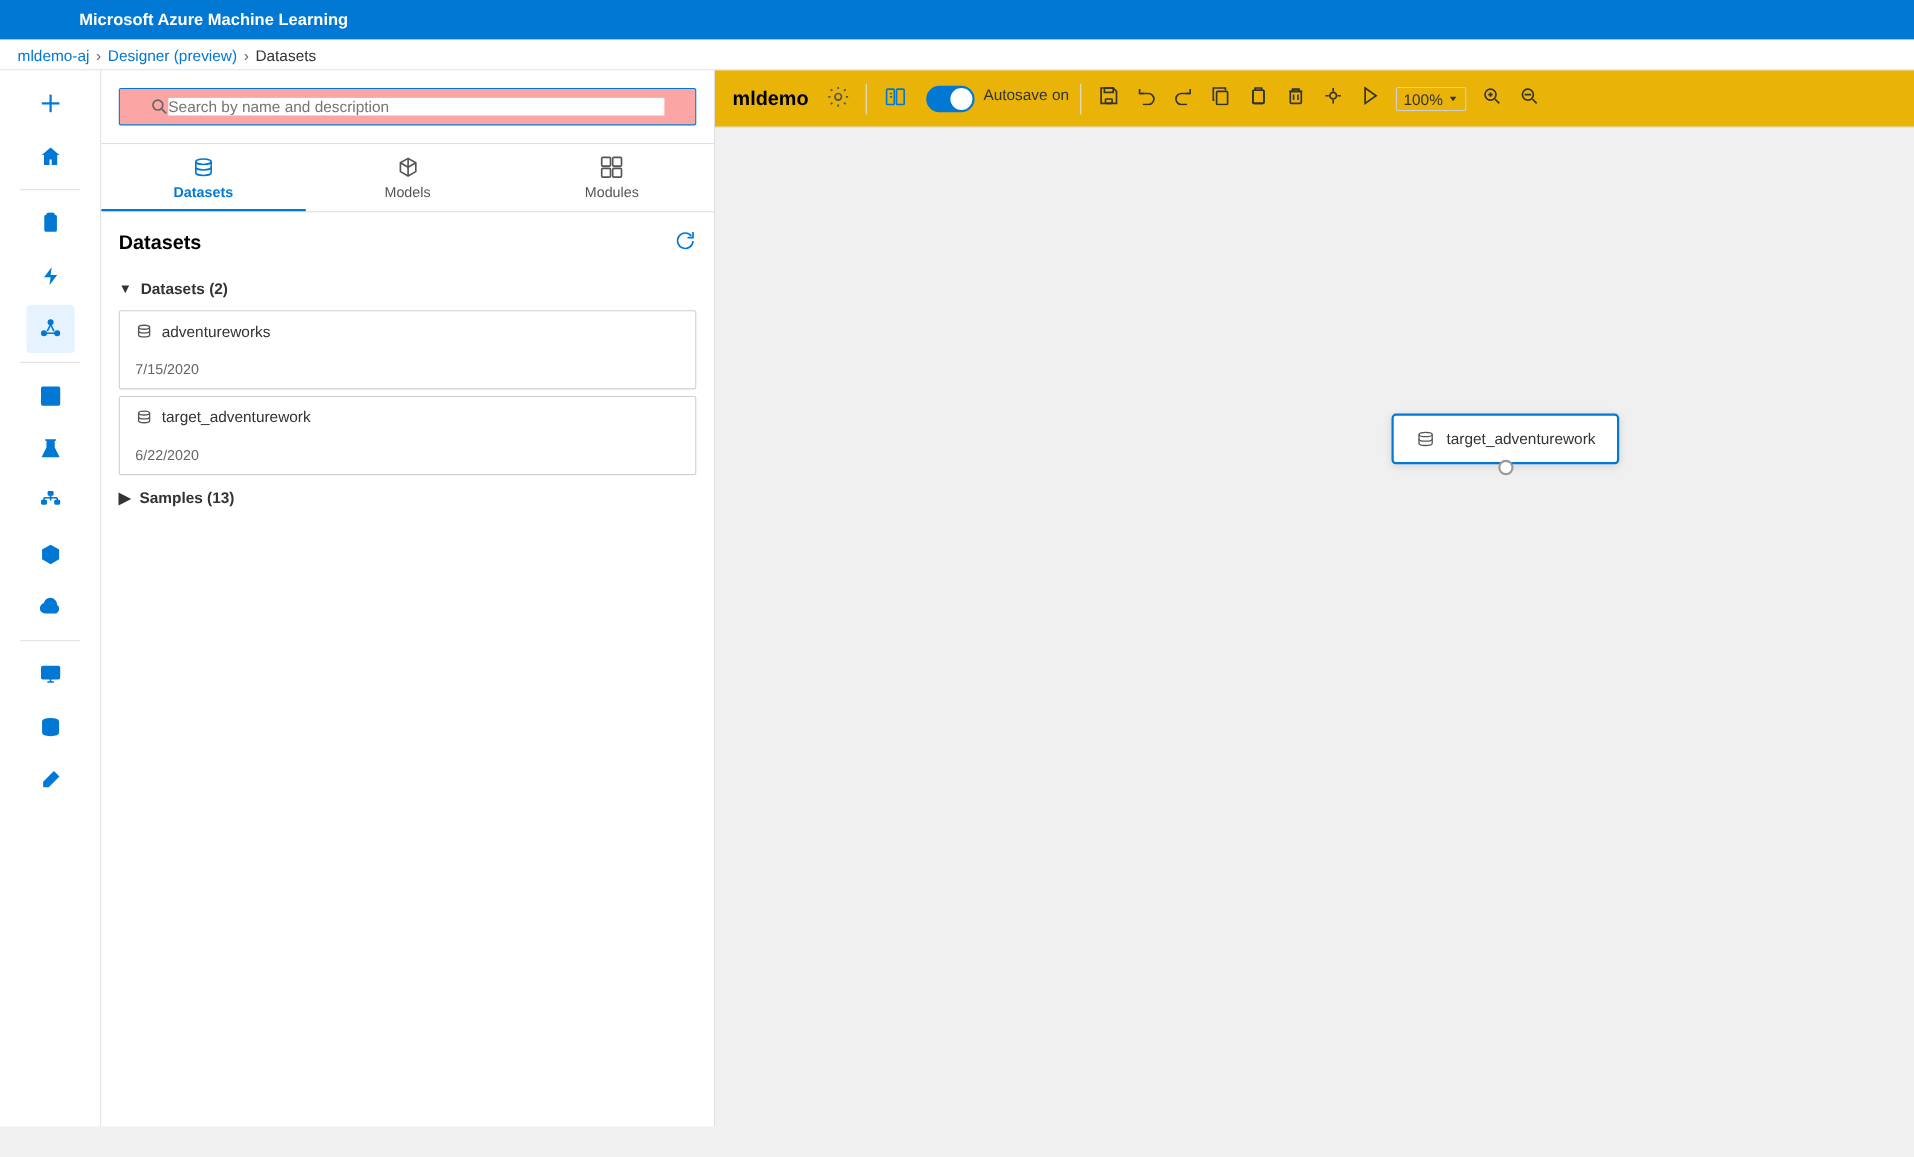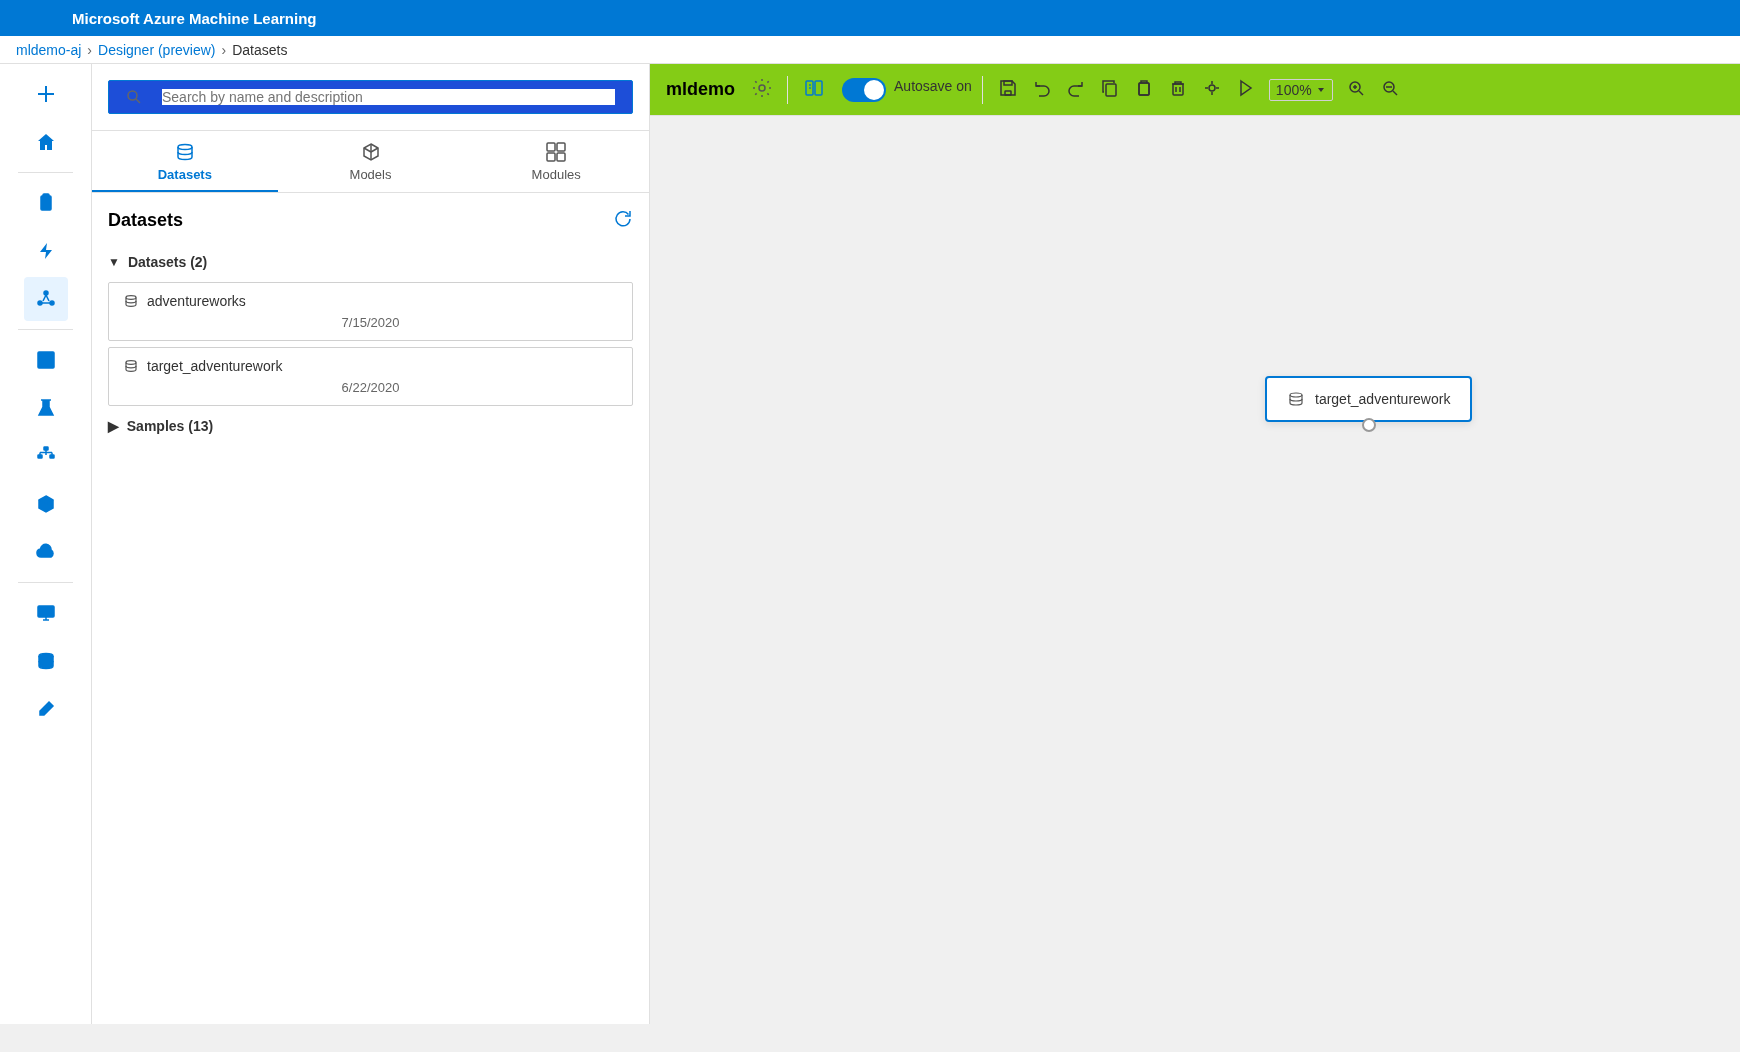--- a/index.html
+++ b/index.html
@@ -95,23 +95,23 @@
     
     .search-box-container {
       padding: 16px;
       border-bottom: 1px solid #e0e0e0;
     }
     .search-box {
       display: flex;
       align-items: center;
       border: 1px solid #0078d4;
       border-radius: 2px;
-      padding: 8px 17px;
-      gap: 20px;
-      background: #1d4ed8;
+      padding: 8px 28px;
+      gap: 0;
+      background: #fca5a5;
     }
     .search-box input {
       border: none;
       outline: none;
       font-size: 14px;
       color: #999;
       width: 100%;
     }
     .search-icon-svg { color: #666; flex-shrink: 0; }
 
@@ -179,35 +179,35 @@
     
     .dataset-item {
       background: white;
       border: 1px solid #d0d0d0;
       border-radius: 2px;
       padding: 10px 14px;
       margin: 6px 0;
       cursor: pointer;
       display: flex;
       flex-direction: column;
-      gap: 4px;
+      gap: 17px;
     }
     .dataset-item-row {
       display: flex;
       align-items: center;
       gap: 8px;
     }
     .dataset-name {
       font-size: 14px;
       color: #333;
     }
     .dataset-date {
       font-size: 13px;
       color: #666;
-      text-align: center;
+      text-align: left;
       margin-top: 2px;
     }
     .db-icon { color: #555; }
 
     
     .samples-header {
       display: flex;
       align-items: center;
       gap: 8px;
       padding: 6px 0;
@@ -221,21 +221,21 @@
     .canvas-area {
       flex: 1;
       display: flex;
       flex-direction: column;
       background: #f0f0f0;
     }
 
     
     .canvas-toolbar {
       height: 52px;
-      background: #84cc16;
+      background: #eab308;
       border-bottom: 1px solid #e0e0e0;
       display: flex;
       align-items: center;
       padding: 0 16px;
       gap: 4px;
     }
     .canvas-title {
       font-size: 18px;
       font-weight: 700;
       color: #000;

